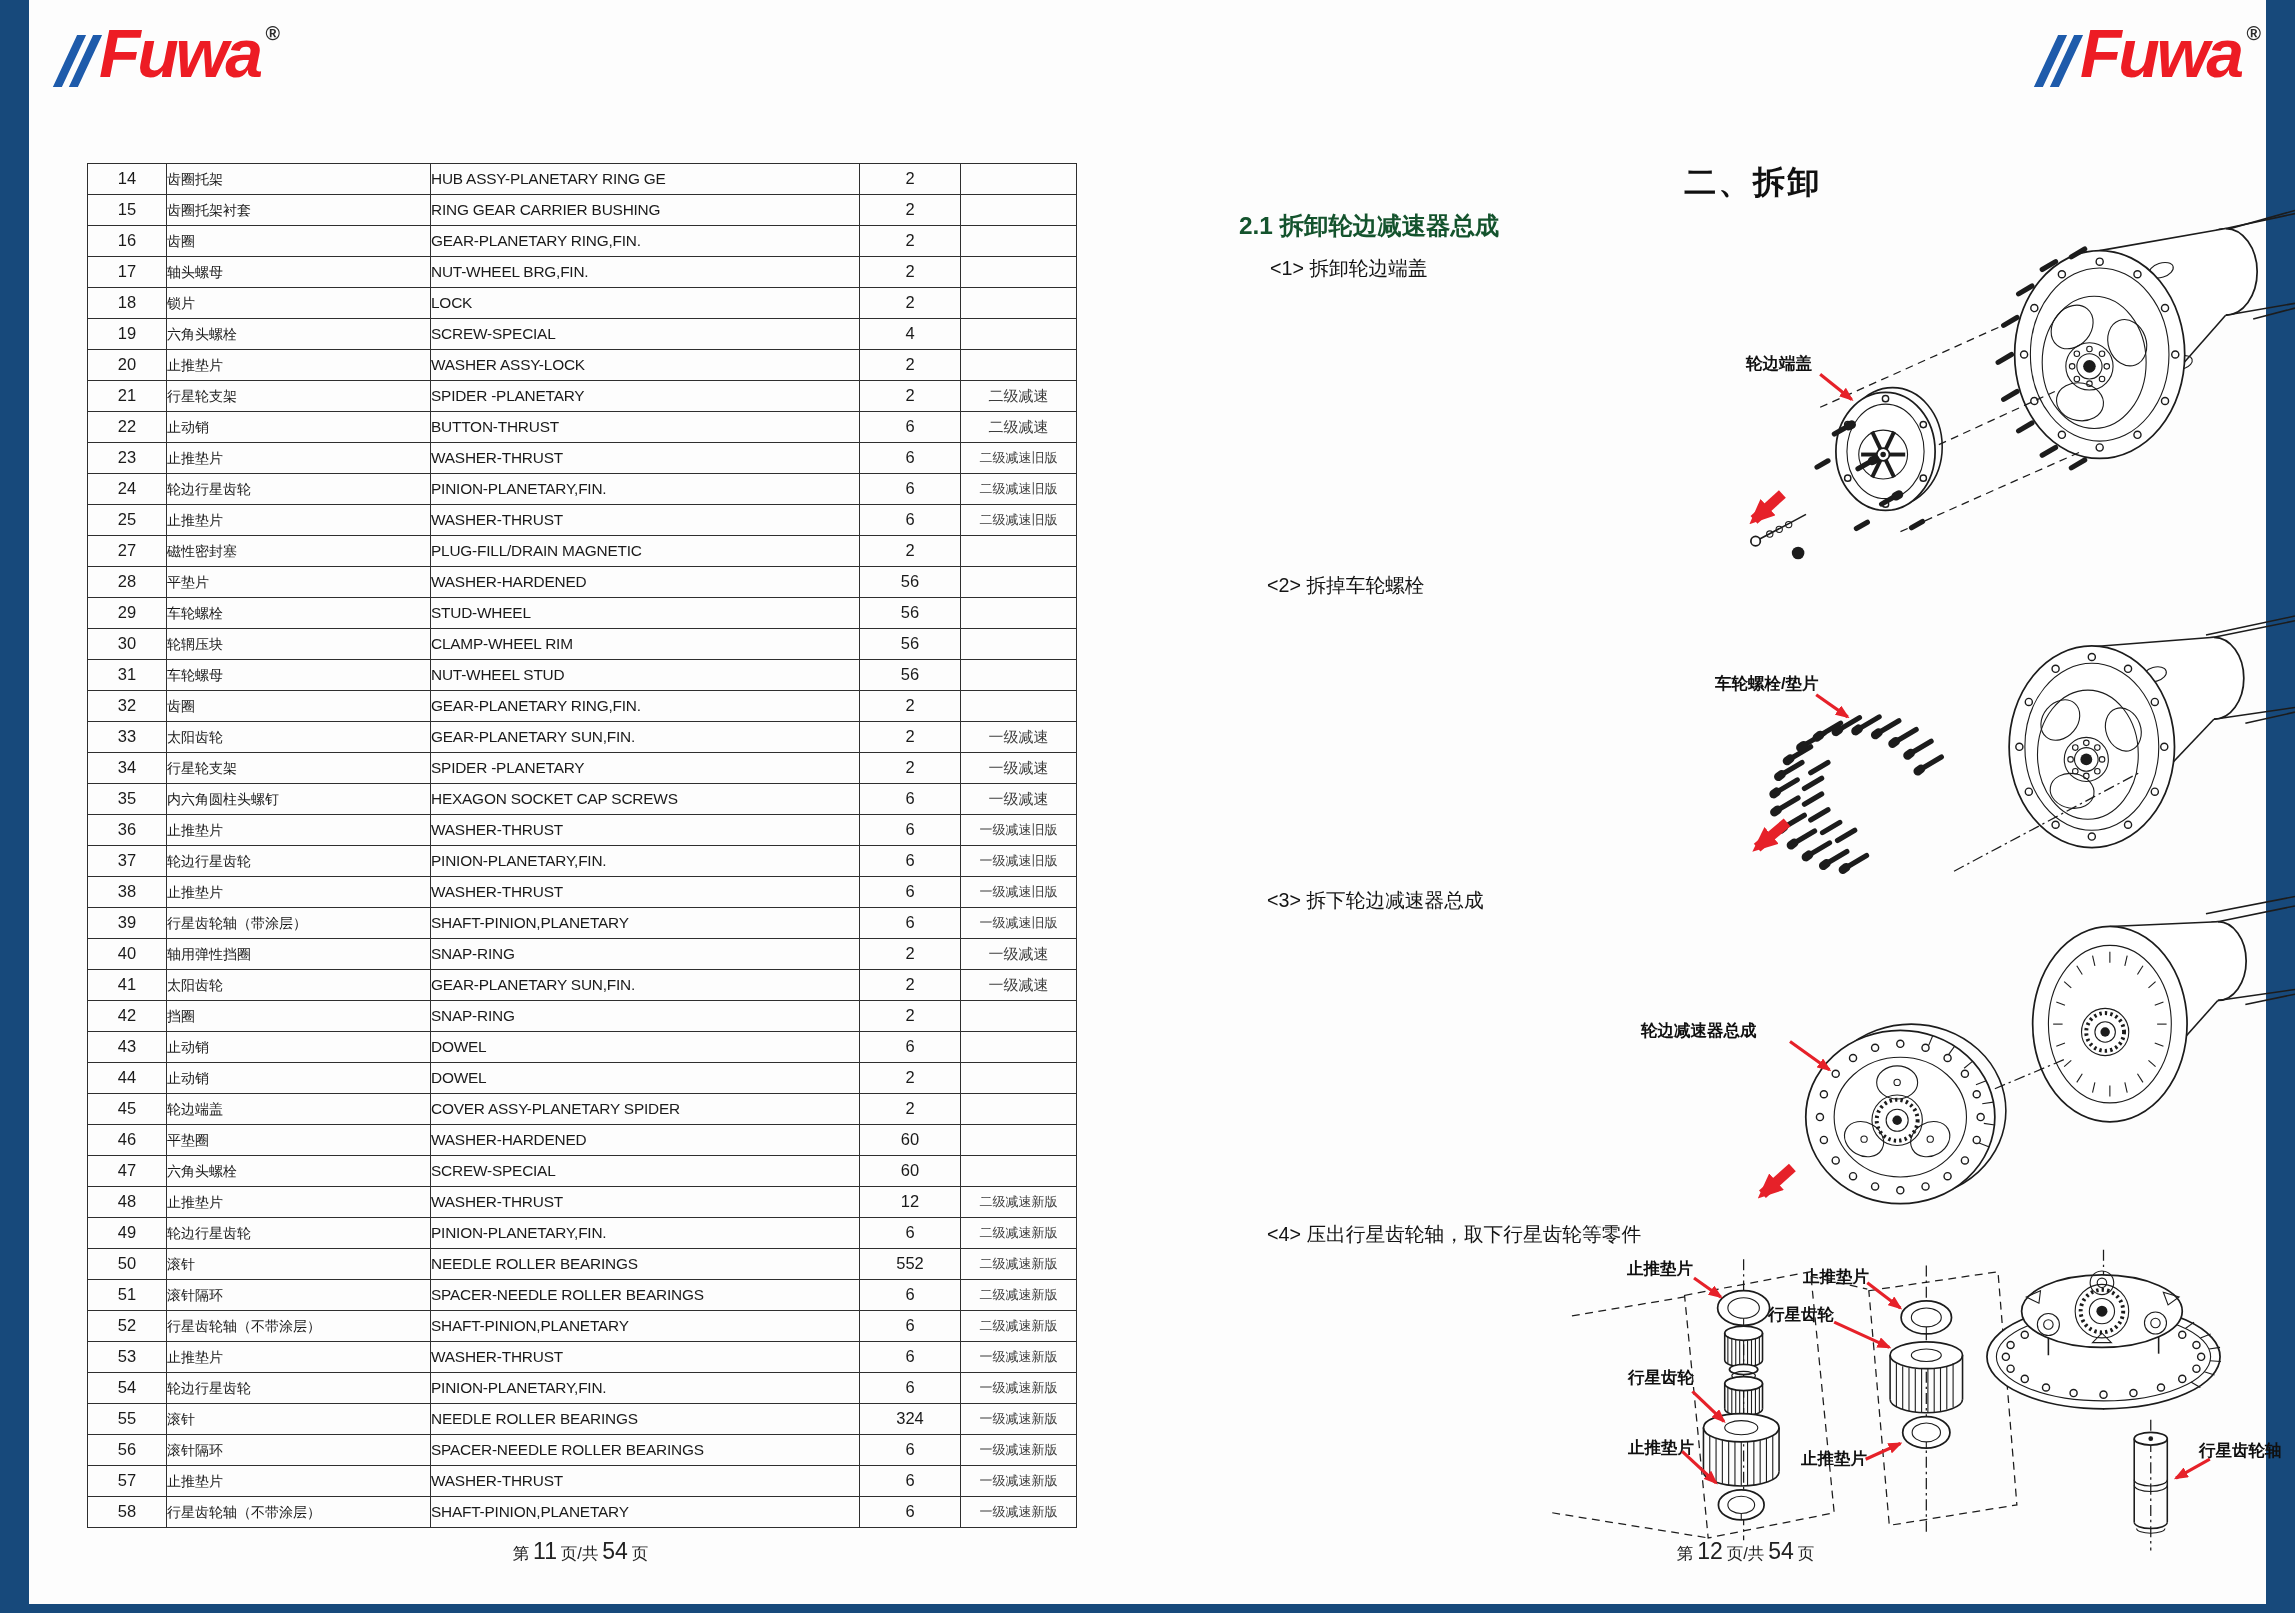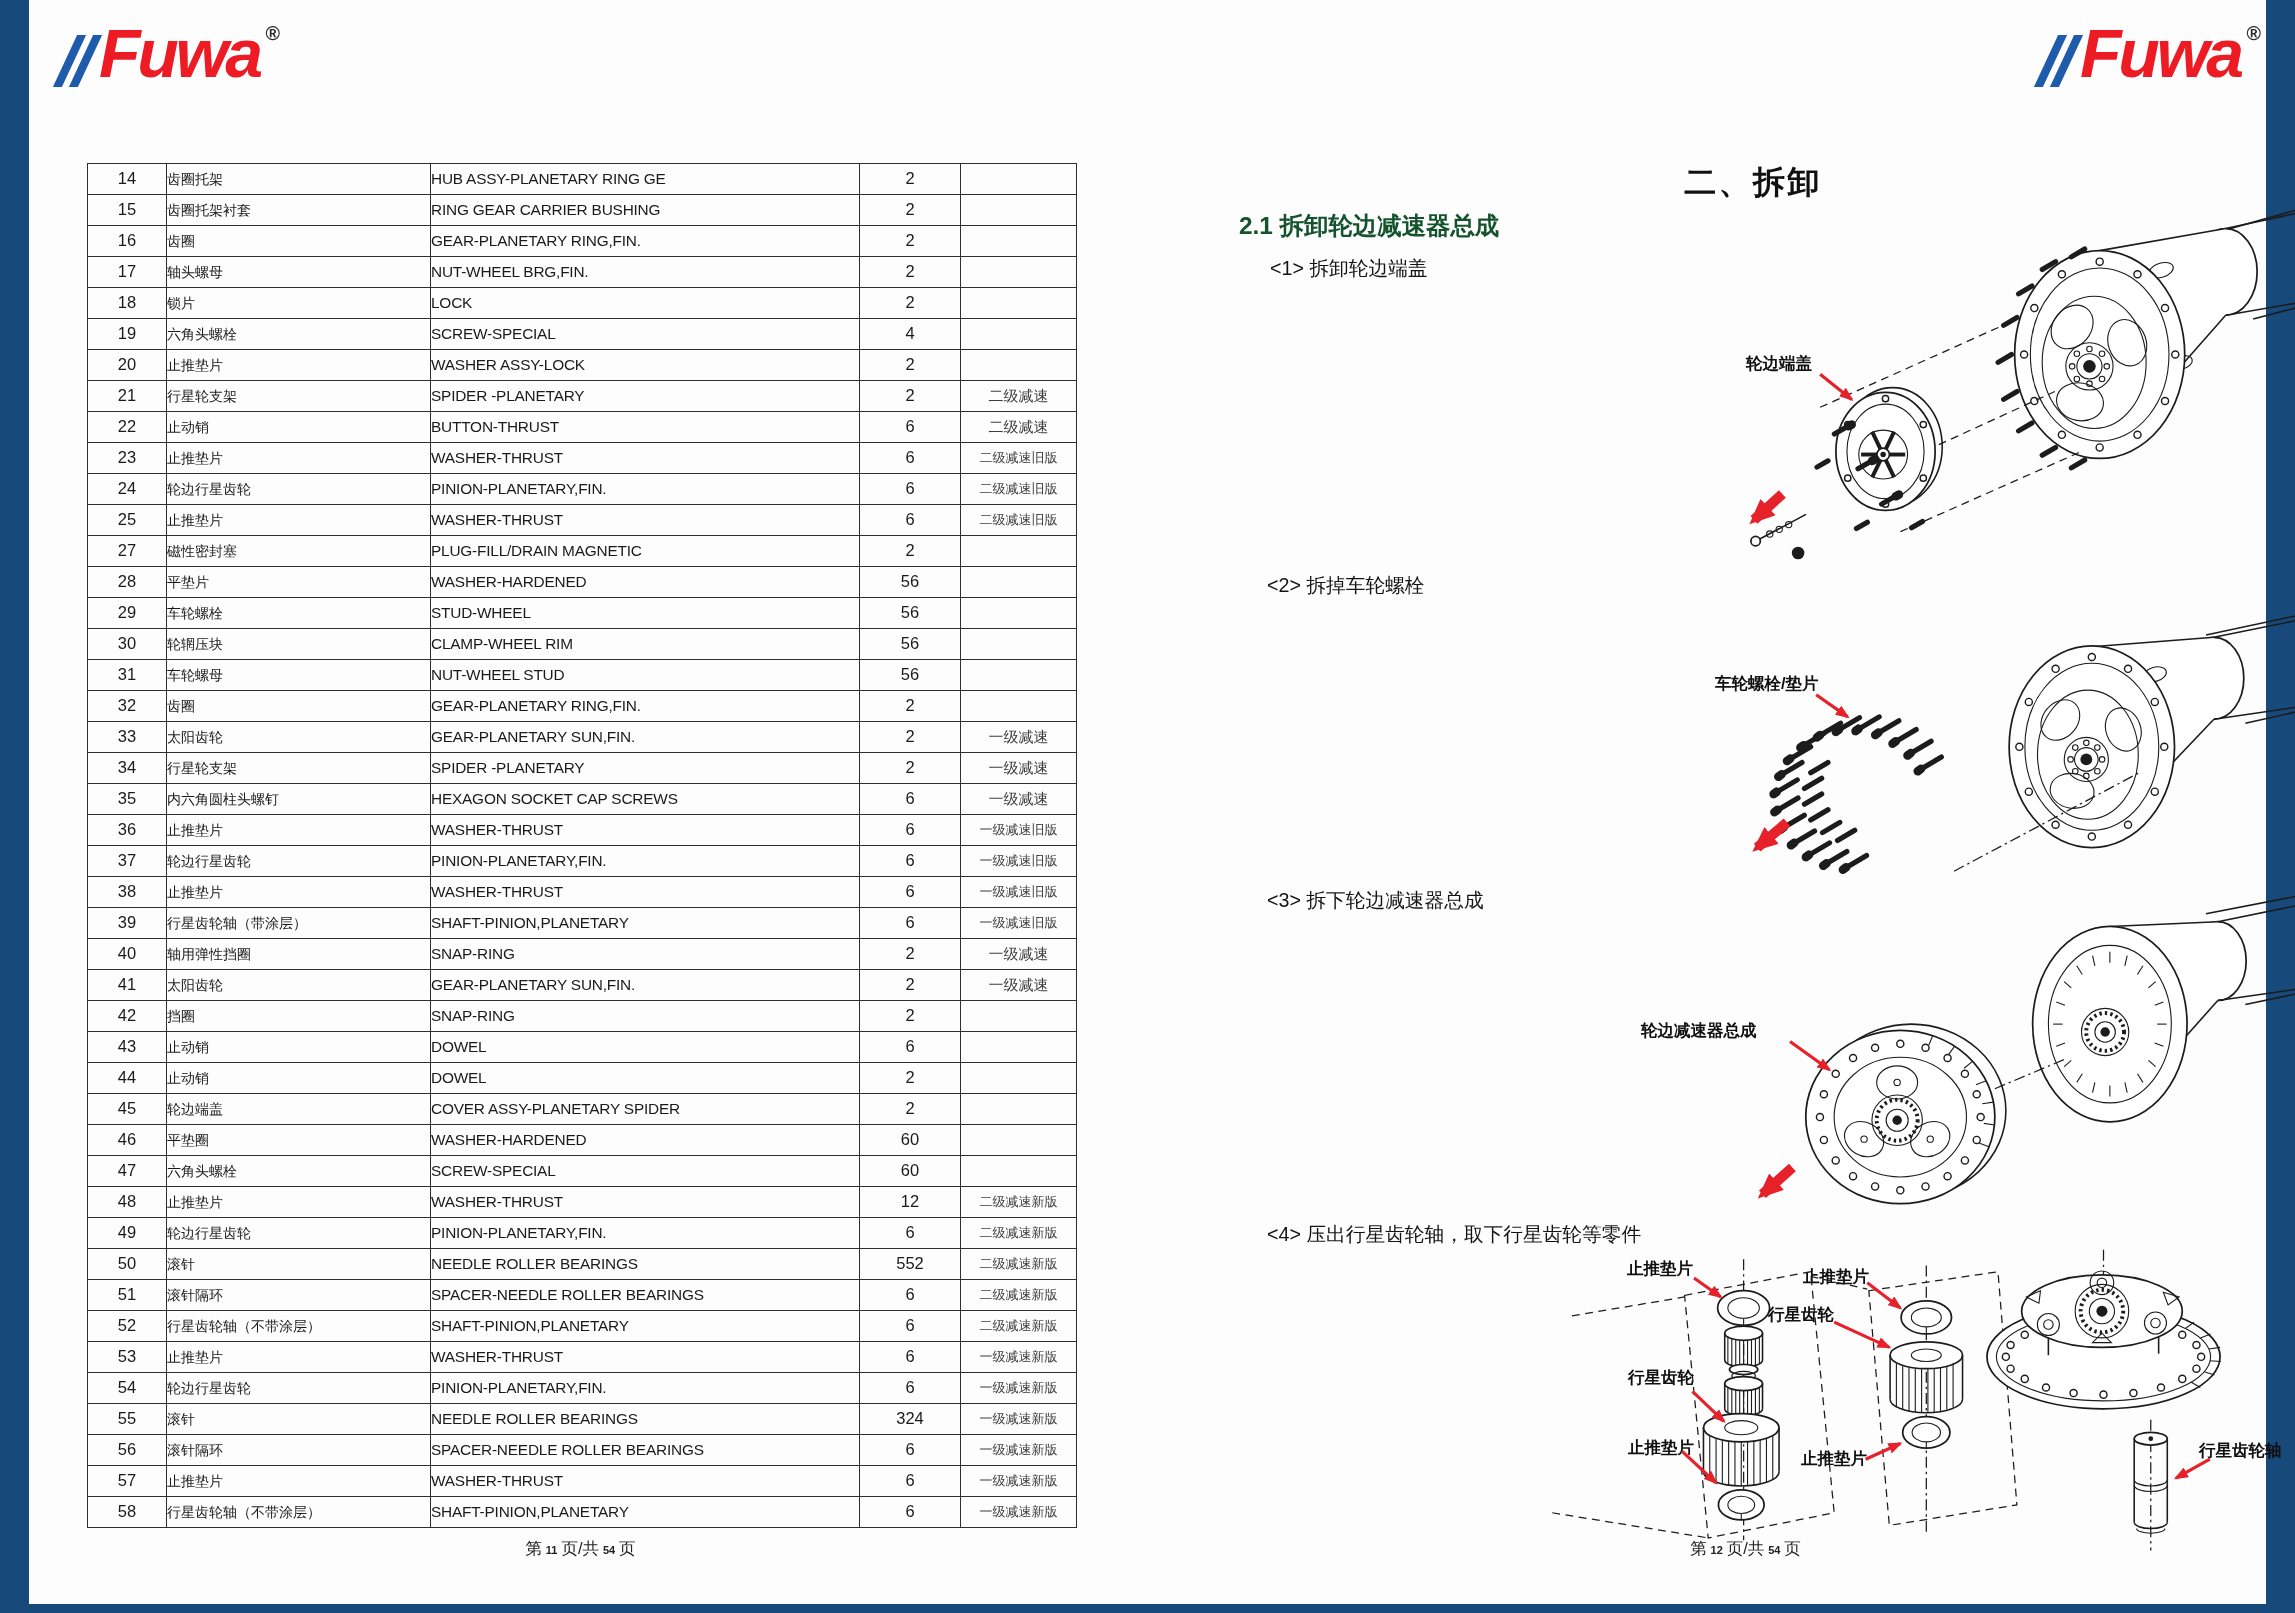--- a/index.html
+++ b/index.html
@@ -21,21 +21,21 @@
   table.parts td{border:1.6px solid #2f2f2f;padding:0;vertical-align:middle;height:30px;line-height:1.05;
                  white-space:nowrap;overflow:hidden;}
   td.cell-no{text-align:center;font-size:16.5px;}
   td.cell-cn{font-size:14px;padding-left:15.8px;margin-left:32px;}
   td.cell-en{font-size:15.4px;padding-left:15.8px;letter-spacing:-0.2px;}
   td.cell-qty{text-align:center;font-size:16.5px;}
   td.cell-note{text-align:center;font-size:15px;color:#3d3d3d;}
   td.cell-note.sm{font-size:13px;}
 
   .footer{position:absolute;width:473px;text-align:center;font-size:16.5px;color:#222;top:1538px;}
-  .footer .num{font-weight:bold;font-size:11px;padding:0 3.9px;}
+  .footer .num{font-weight:normal;font-size:23px;padding:0 3.9px;}
   #footL{left:344px;} #footR{left:1509px;}
 
   .h-title{position:absolute;left:1623px;top:161px;width:260px;text-align:center;font-size:32px;font-weight:bold;letter-spacing:2.4px;color:#101010;}
   .h-section{position:absolute;left:1239px;top:210px;font-size:24.4px;font-weight:bold;color:#14532d;}
   .step{position:absolute;font-size:19.7px;color:#141414;}
   #s1{left:1270px;top:255px;} #s2{left:1267px;top:572px;} #s3{left:1267px;top:887px;} #s4{left:1267px;top:1205px;margin-top:16px;}
 
   .callout{position:absolute;font-size:16.5px;font-weight:bold;color:#101010;white-space:nowrap;}
   #c-endcover{left:1746px;top:353px;}
   #c-stud{left:1715px;top:673px;}

